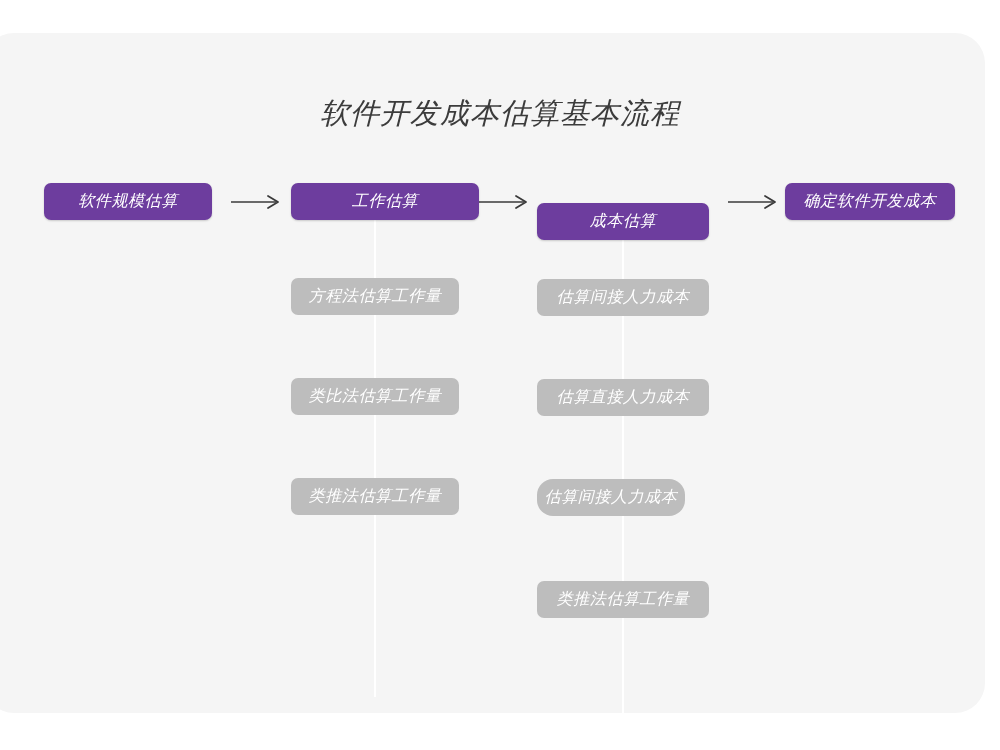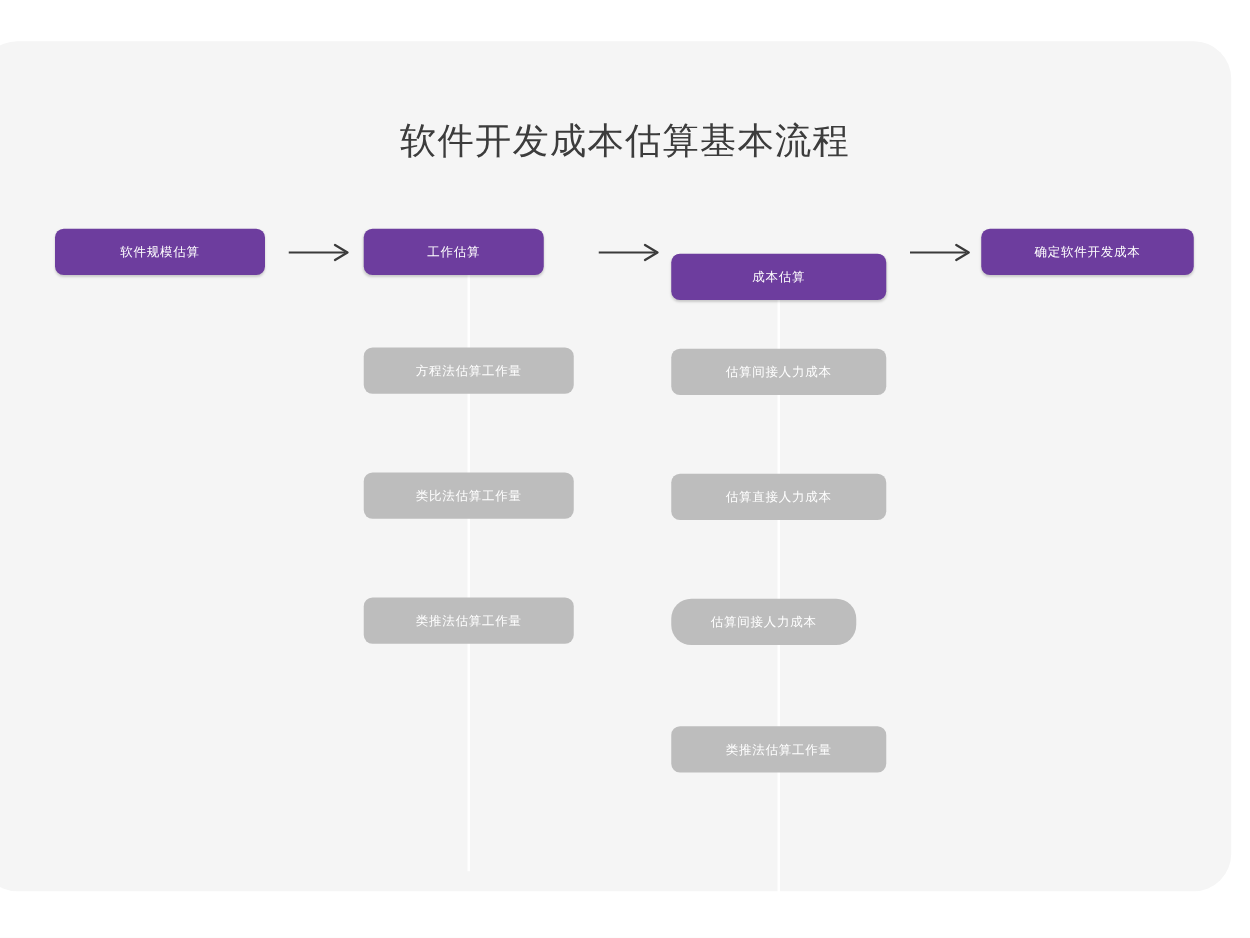--- a/index.html
+++ b/index.html
@@ -10,20 +10,21 @@
     background: #ffffff;
     font-family: "Liberation Sans", "DejaVu Sans", sans-serif;
     overflow: hidden;
   }
 
   #canvas {
     position: relative;
     width: 1000px;
     height: 750px;
     background: #ffffff;
+    font-style: italic;
   }
 
   
   #card {
     position: absolute;
     left: -16px;
     top: 33px;
     width: 1001px;
     height: 680px;
     background: #f5f5f5;
@@ -66,21 +67,21 @@
     z-index: 1;
   }
 
   .node {
     position: absolute;
     box-sizing: border-box;
     border-radius: 7px;
     display: flex;
     align-items: center;
     justify-content: center;
-    font-size: 10px;
+    font-size: 16px;
     letter-spacing: 0.6px;
     white-space: nowrap;
     z-index: 2;
   }
 
   .node.primary {
     background: #6d3d9e;
     color: #ffffff;
     height: 37px;
     box-shadow: 0 1px 2px rgba(0,0,0,0.18);
@@ -124,21 +125,21 @@
     <div class="arrow" style="left:226px; width:60px;">
       <svg width="52" height="16" viewBox="0 0 52 16" aria-hidden="true">
         <line x1="1" y1="8" x2="46" y2="8" stroke="#3a3a3a" stroke-width="1.6"></line>
         <polyline points="38,2 48,8 38,14" fill="none" stroke="#3a3a3a" stroke-width="1.8" stroke-linecap="round" stroke-linejoin="round"></polyline>
       </svg>
     </div>
 
     <div class="column" style="left:291px; top:183px; width:168px;">
       <div class="connector" style="left:83px; top:30px; height:484px;"></div>
 
-      <div class="node primary" style="left:0; top:0; width:144px;">工作估算</div>
+      <div class="node primary" style="left:0; top:0; width:188px;">工作估算</div>
 
       <div class="node secondary" style="left:0; top:95px; width:168px;">方程法估算工作量</div>
 
       <div class="node secondary" style="left:0; top:195px; width:168px;">类比法估算工作量</div>
 
       <div class="node secondary" style="left:0; top:295px; width:168px;">类推法估算工作量</div>
     </div>
 
     <div class="arrow" style="left:474px; width:60px;">
       <svg width="52" height="16" viewBox="0 0 52 16" aria-hidden="true">

